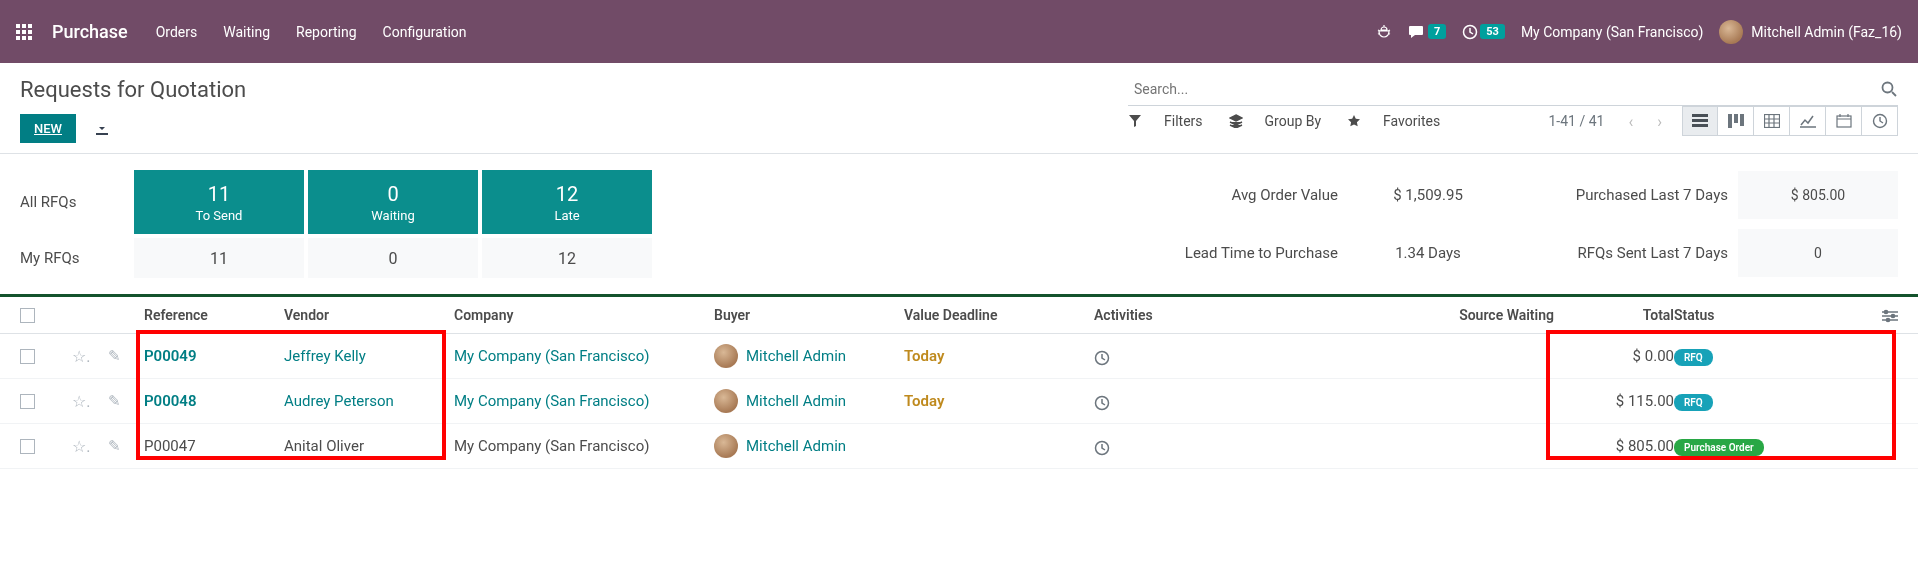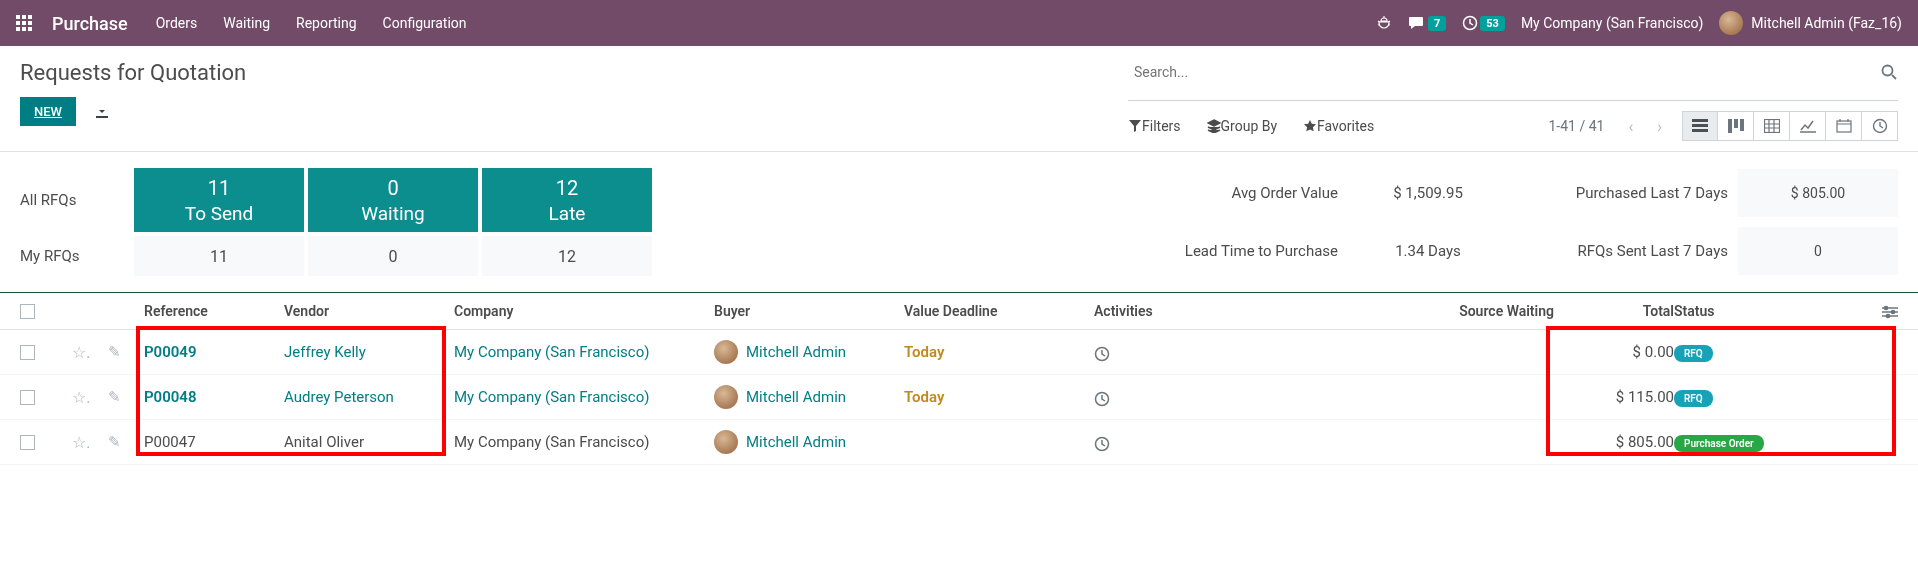--- a/index.html
+++ b/index.html
@@ -1,63 +1,63 @@
 <!DOCTYPE html>
 <html><head>
 <meta charset="utf-8">
 <style>
 * { margin: 0; padding: 0; box-sizing: border-box; font-family: -apple-system, BlinkMacSystemFont, "Segoe UI", Roboto, sans-serif; }
 body { background: #fff; color: #4c4c4c; font-size: 14px; width: 1918px; }
 
 
-.top-nav { background: #714b67; color: #fff; height: 46px; display: flex; align-items: center; padding: 0 16px; }
+.top-nav { background: #714b67; color: #fff; height: 63px; display: flex; align-items: center; padding: 0 16px; }
 .apps-icon { width: 18px; display: inline-grid; grid-template-columns: repeat(3,4px); gap: 2px; margin-right: 18px; cursor: pointer; }
 .apps-icon span { width: 4px; height: 4px; background: #fff; }
 .brand { font-size: 18px; font-weight: 500; margin-right: 28px; }
 .nav-item { margin-right: 26px; font-size: 14px; cursor: pointer; }
 .top-right { margin-left: auto; display: flex; align-items: center; gap: 16px; }
 .badge-pill { background: #00a09d; color: #fff; border-radius: 3px; padding: 1px 6px; font-size: 11px; font-weight: bold; margin-left: 2px; }
 .avatar-sm { width: 24px; height: 24px; border-radius: 50%; background: radial-gradient(circle at 40% 35%, #d9b896 0%, #a87a55 70%); display: inline-block; }
 .icon-btn { display: inline-flex; align-items: center; cursor: pointer; }
 
 
 .control-panel { padding: 14px 20px 10px; border-bottom: 1px solid #dee2e6; display: flex; }
 .cp-left { }
 .cp-title { font-size: 22px; color: #4c4c4c; margin-bottom: 12px; }
 .btn-new { background: #017e84; color: #fff; border: none; padding: 7px 14px; font-size: 13px; font-weight: 500; cursor: pointer; text-decoration: underline; }
 .btn-icon-alt { color: #374151; margin-left: 14px; cursor: pointer; }
 .cp-right { flex: 1; display: flex; flex-direction: column; align-items: flex-end; }
-.search-row { width: 770px; border-bottom: 1px solid #ced4da; display: flex; align-items: center; padding-bottom: 16px; margin-bottom: 10px; }
+.search-row { width: 770px; border-bottom: 1px solid #ced4da; display: flex; align-items: center; padding-bottom: 4px; }
 .search-input { flex: 1; border: none; outline: none; font-size: 14px; padding: 4px 6px; color: #5f5f5f; }
 .cp-toolbar { display: flex; align-items: center; width: 770px; }
-.toolbar-item { display: inline-flex; align-items: center; gap: 0; margin-right: 26px; cursor: pointer; color: #4c4c4c; font-size: 14px; }
+.toolbar-item { display: inline-flex; align-items: center; gap: 22px; margin-right: 26px; cursor: pointer; color: #4c4c4c; font-size: 14px; }
 .pager { color: #6c757d; display: inline-flex; align-items: center; gap: 24px; margin-left: auto; }
 .pager .arrow { color: #bbb; cursor: pointer; font-size: 16px; }
 .view-switch { display: inline-flex; margin-left: 20px; gap: 0; }
 .vs-btn { width: 36px; height: 30px; display: inline-flex; align-items: center; justify-content: center; border: 1px solid #ced4da; border-left: none; cursor: pointer; color: #6c757d; background:#fff; }
 .vs-btn:first-child { border-left: 1px solid #ced4da; }
 .vs-btn.active { background: #e9ecef; color: #495057; }
 
 
 .dashboard { display: flex; padding: 16px 20px; gap: 0; }
 .dash-left { display: grid; grid-template-columns: 110px repeat(3, 170px); grid-template-rows: 64px 40px; gap: 4px; }
 .dash-label { display: flex; align-items: center; color: #4c4c4c; font-size: 15px; }
 .stat-card { background: #0b8e8d; color: #fff; display: flex; flex-direction: column; align-items: center; justify-content: center; }
 .stat-card .num { font-size: 20px; }
-.stat-card .lbl { font-size: 19px; margin-top: 2px; }
+.stat-card .lbl { font-size: 13px; margin-top: 2px; }
 .stat-plain { background: #f8f9fa; color: #4c4c4c; display: flex; align-items: center; justify-content: center; font-size: 16px; }
 .dash-right { flex: 1; display: grid; grid-template-columns: 190px 160px 210px 160px; grid-template-rows: 48px 48px; gap: 10px 10px; justify-content: end; align-content: center; }
 .dr-lbl { display: flex; align-items: center; justify-content: flex-end; color: #4c4c4c; font-size: 15px; }
 .dr-val { display: flex; align-items: center; justify-content: center; font-size: 15px; }
 .dr-box { background: #f8f9fa; display: flex; align-items: center; justify-content: center; }
 
 
 .tbl { width: 100%; }
 .tbl-head, .tbl-row { display: grid; grid-template-columns: 52px 36px 36px 140px 170px 260px 190px 190px 160px 1fr 120px 180px 44px; align-items: center; padding: 10px 20px; }
-.tbl-head { border-top: 1px solid #14532d; border-bottom: 1px solid #dee2e6; font-weight: 600; color: #4c4c4c; font-size: 14px; }
+.tbl-head { border-top: 3px solid #14532d; border-bottom: 1px solid #dee2e6; font-weight: 600; color: #4c4c4c; font-size: 14px; }
 .tbl-row { border-bottom: 1px solid #f1f3f5; font-size: 15px; }
 .chk { width: 15px; height: 15px; border: 1px solid #adb5bd; cursor: pointer; }
 .star { color: #adb5bd; font-size: 16px; cursor: pointer; }
 .link { color: #017e84; cursor: pointer; }
 .link-strong { color: #017e84; font-weight: 600; cursor: pointer; }
 .today { color: #bf8a1e; font-weight: 600; }
 .activity-icon { color: #6c757d; font-size: 16px; }
 .th-right { text-align: right; }
 .cell-right { text-align: right; }
 .pill { display: inline-block; padding: 3px 10px; border-radius: 8px; color: #fff; font-size: 10px; font-weight: 600; }

